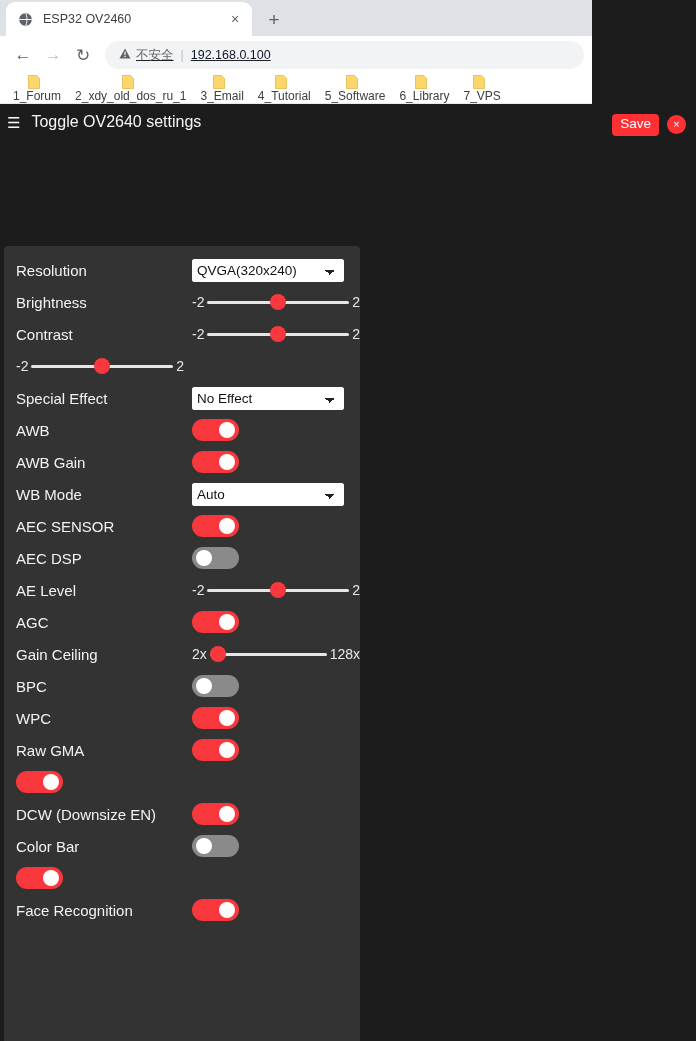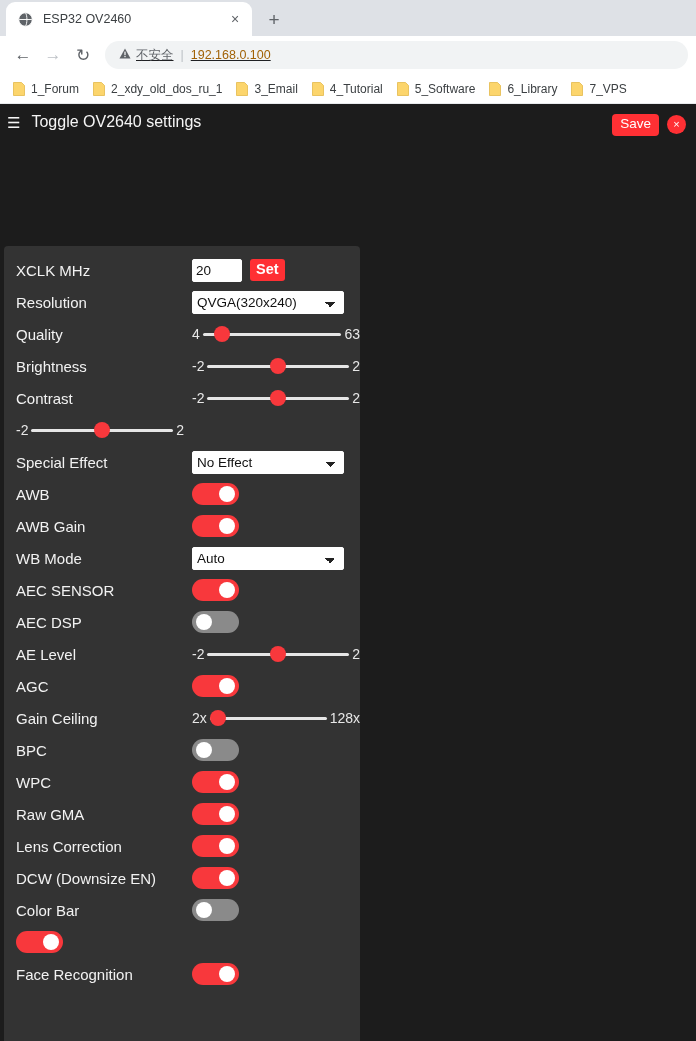--- a/index.html
+++ b/index.html
@@ -4,21 +4,21 @@
 <style>
   * { box-sizing: border-box; margin: 0; padding: 0; }
   html, body {
     width: 696px; height: 1041px;
     font-family: "Liberation Sans", sans-serif;
     background: #1c1c1c;
     overflow: hidden;
   }
 
   
-  .browser-chrome { background: #dee1e6; width: 696px; }
+  .browser-chrome { background: #dee1e6; width: 592px; }
 
   .tabstrip {
     height: 36px; display: flex; align-items: flex-end;
     background: #dee1e6; padding-left: 6px;
   }
   .tab {
     width: 246px; height: 34px;
     background: #ffffff;
     border-radius: 9px 9px 0 0;
     display: flex; align-items: center;
@@ -57,32 +57,33 @@
   .nav-btn.disabled { color: #bdc1c6; }
   .omnibox {
     flex: 1 1 auto; height: 28px; margin-left: 7px;
     background: #f1f3f4; border-radius: 14px;
     display: flex; align-items: center; padding: 0 14px;
     font-size: 12.5px; color: #202124; text-decoration: underline;
   }
   .warn-icon { font-size: 11.5px; color: #5f6368; margin-right: 5px; line-height: 1; }
   .omni-warn { color: #5f6368; font-size: 12.5px; }
   .omni-sep { color: #bdc1c6; margin: 0 7px; }
-  .omni-url { color: #a16207; font-size: 12.5px; }
+  .omni-url { color: #0f172a; font-size: 12.5px; }
 
   .bookmarks {
     height: 30px; background: #ffffff;
     display: flex; align-items: center; padding: 0 6px;
     border-bottom: 1px solid #e8eaed;
     overflow: hidden;
   }
   .bm {
     display: flex; align-items: center;
     padding: 3px 7px; border-radius: 4px;
     white-space: nowrap;
+    flex-direction: column;
   }
   .bm-icon { width: 12px; height: 14px; margin-right: 6px; flex: 0 0 12px; }
   .bm-label { font-size: 12px; color: #3c4043; }
 
   
   .page {
     width: 696px; height: 936px;
     background: #1c1c1c; position: relative;
   }
   .toggle-header {
@@ -292,50 +293,30 @@
     <span>Toggle OV2640 settings</span>
   </div>
 
   <div class="save-row">
     <button class="save-btn">Save</button>
     <span class="close-x">×</span>
   </div>
 
   <div class="panel">
 
-    <div class="row">
-      <div class="row-label">XCLK MHz</div>
-      <div class="row-control">
-        <input class="num-input" type="text" value="20" style="">
-        <button class="set-btn">Set</button>
-      </div>
-    </div>
 
     <div class="row">
       <div class="row-label">Resolution</div>
       <div class="row-control">
         <select class="sel">
           <option>QVGA(320x240)</option>
         </select>
       </div>
     </div>
 
-    <div class="row">
-      <div class="row-label">Quality</div>
-      <div class="row-control">
-        <div class="slider-wrap">
-          <span class="slider-min">4</span>
-          <span class="track">
-            <span class="track-line"></span>
-            <span class="thumb" style="left: 14%;"></span>
-          </span>
-          <span class="slider-max">63</span>
-        </div>
-      </div>
-    </div>
 
     <div class="row">
       <div class="row-label">Brightness</div>
       <div class="row-control">
         <div class="slider-wrap">
           <span class="slider-min">-2</span>
           <span class="track">
             <span class="track-line"></span>
             <span class="thumb" style="left: 50%;"></span>
           </span>
@@ -483,21 +464,20 @@
     <div class="row">
       <div class="row-label">Raw GMA</div>
       <div class="row-control">
         <span class="switch on">
             <span class="knob"></span>
           </span>
       </div>
     </div>
 
     <div class="row">
-      <div class="row-label">Lens Correction</div>
       <div class="row-control">
         <span class="switch on">
             <span class="knob"></span>
           </span>
       </div>
     </div>
 
 
 
     <div class="row">

